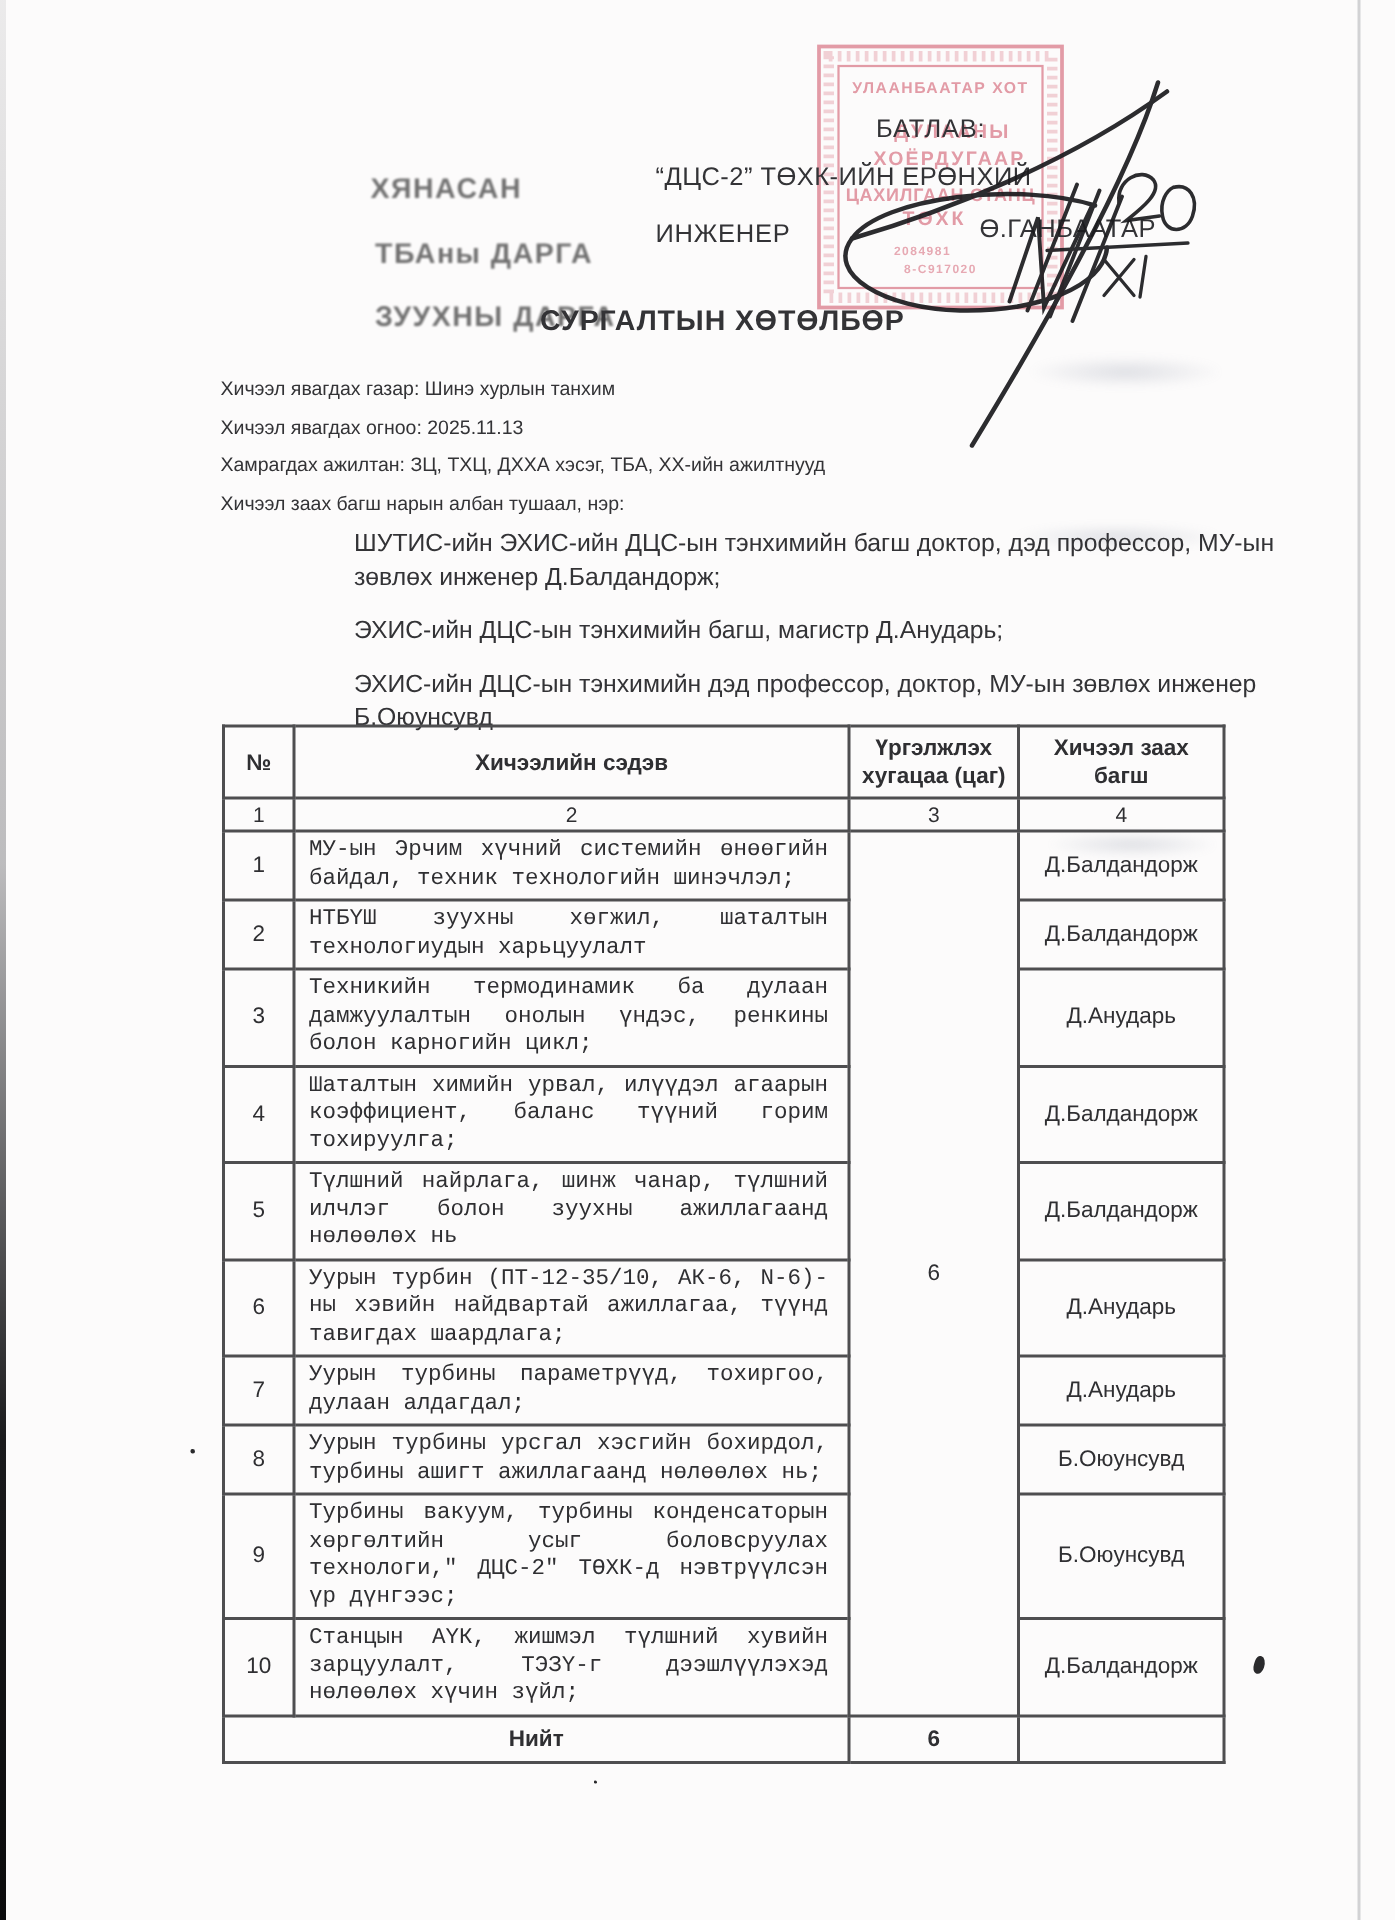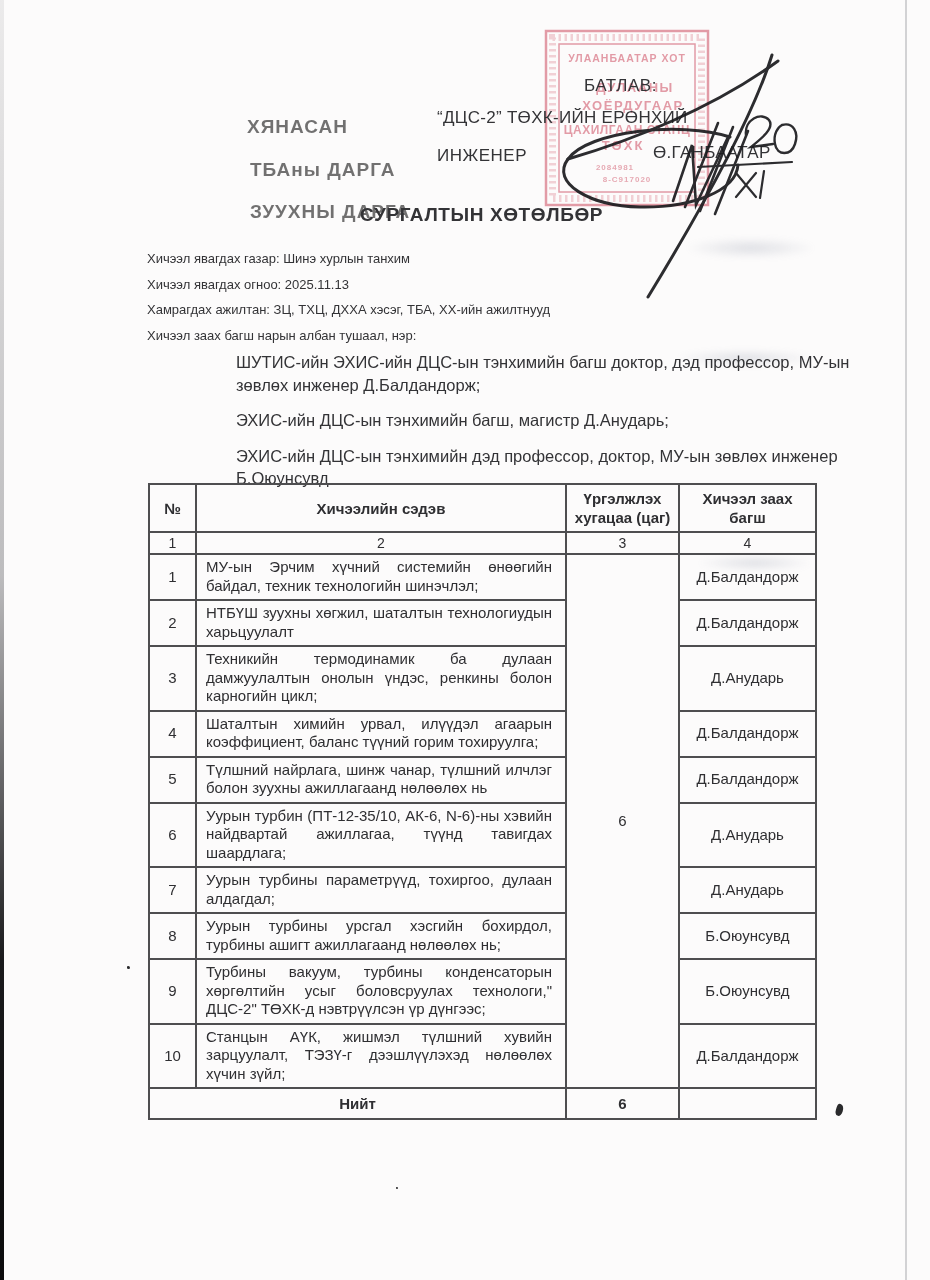--- a/index.html
+++ b/index.html
@@ -38,21 +38,21 @@
   .teacher-block p{margin:0 0 13px 0;}
 
   
   .table-wrap{position:absolute;left:148px;top:483px;width:667px;}
   table{border-collapse:collapse;width:100%;table-layout:fixed;font-size:15px;color:#2f2f32;}
   th,td{border:2px solid #4e4e50;vertical-align:middle;}
   thead th{font-weight:bold;text-align:center;padding:4px 4px;line-height:19px;font-size:15px;}
   .num-row td{text-align:center;font-size:14px;padding:1px 2px;line-height:18px;}
   tbody td{line-height:18.5px;}
   td.c-no{text-align:center;padding:2px 2px;}
-  td.c-topic{text-align:justify;padding:3px 13px 4px 9px;}
+  td.c-topic{text-align:justify;padding:3px 13px 4px 9px;font-family:Liberation Mono, monospace;}
   td.c-dur{text-align:center;}
   td.c-teacher{text-align:center;padding:2px 4px;}
   tfoot td{font-weight:bold;text-align:center;padding:6px 4px;}
 </style>
 </head>
 <body>
 
 <div class="edge-left"></div>
 <div class="edge-right"></div>
 <div class="speck" style="left:836px;top:1104px;width:7px;height:12px;transform:rotate(18deg);"></div>

